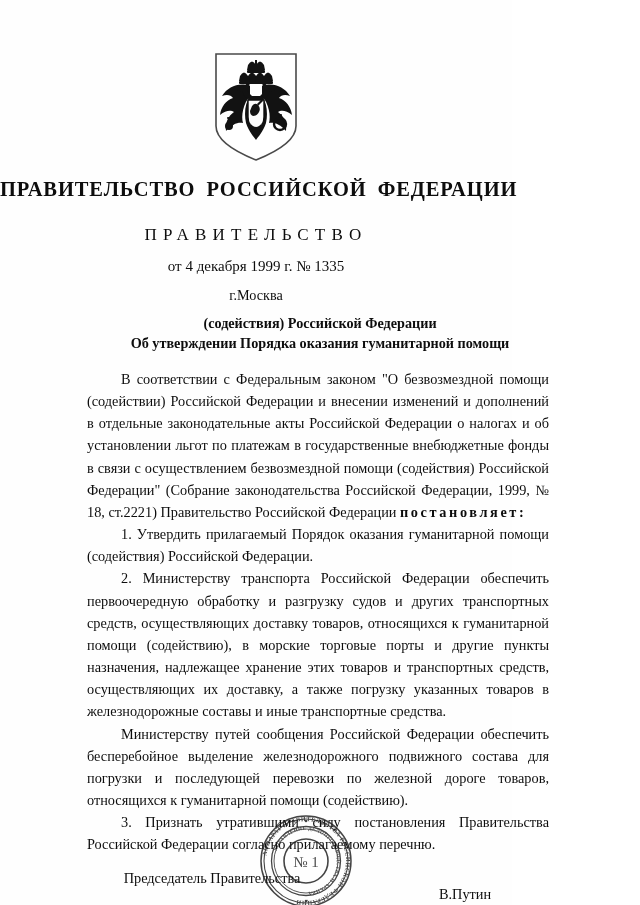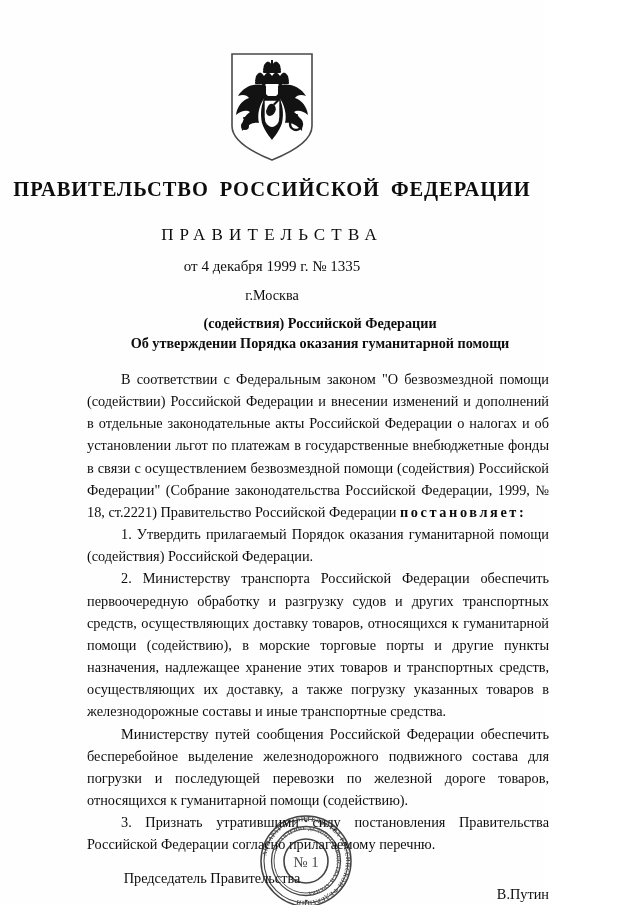--- a/index.html
+++ b/index.html
@@ -17,21 +17,20 @@
     color: #0d0d0d;
     -webkit-font-smoothing: antialiased;
   }
 
   .page {
     position: absolute;
     inset: 0;
     width: 512px;
     height: 905px;
     background: #fefefe;
-    padding-left: 32px;
   }
 
   
   .emblem-wrap {
     position: absolute;
     left: 0;
     right: 0;
     top: 52px;
     display: flex;
     justify-content: center;
@@ -131,21 +130,21 @@
     display: flex;
     justify-content: space-between;
     align-items: flex-start;
   }
   .sig-title {
     width: 250px;
     text-align: center;
   }
   .sig-name {
     width: 110px;
-    text-align: right;
+    text-align: left;
     padding-top: 16px;
   }
 
   
   .stamp {
     position: absolute;
     left: 258px;
     top: 813px;
     width: 96px;
     height: 96px;
@@ -215,21 +214,21 @@
           <path d="M70 66 v-4 M68 63 h4" stroke="#121212" stroke-width="1.6" fill="none"></path>
 
           <path d="M40 71 q6 8 12 0 q-2 10 -6 13 q-4 -3 -6 -13 z"></path>
         </g>
       </svg>
     </div>
   </div>
 
   <div class="org-title">ПРАВИТЕЛЬСТВО РОССИЙСКОЙ ФЕДЕРАЦИИ</div>
 
-  <div class="doc-type">ПРАВИТЕЛЬСТВА</div>
+  <div class="doc-type">ПРАВИТЕЛЬСТВО</div>
 
   <div class="doc-date">от 4 декабря 1999 г. № 1335</div>
 
   <div class="doc-city">г.Москва</div>
 
   <div class="doc-subject">
     <div>(содействия) Российской Федерации</div>
     <div>Об утверждении Порядка оказания гуманитарной помощи</div>
   </div>
 

